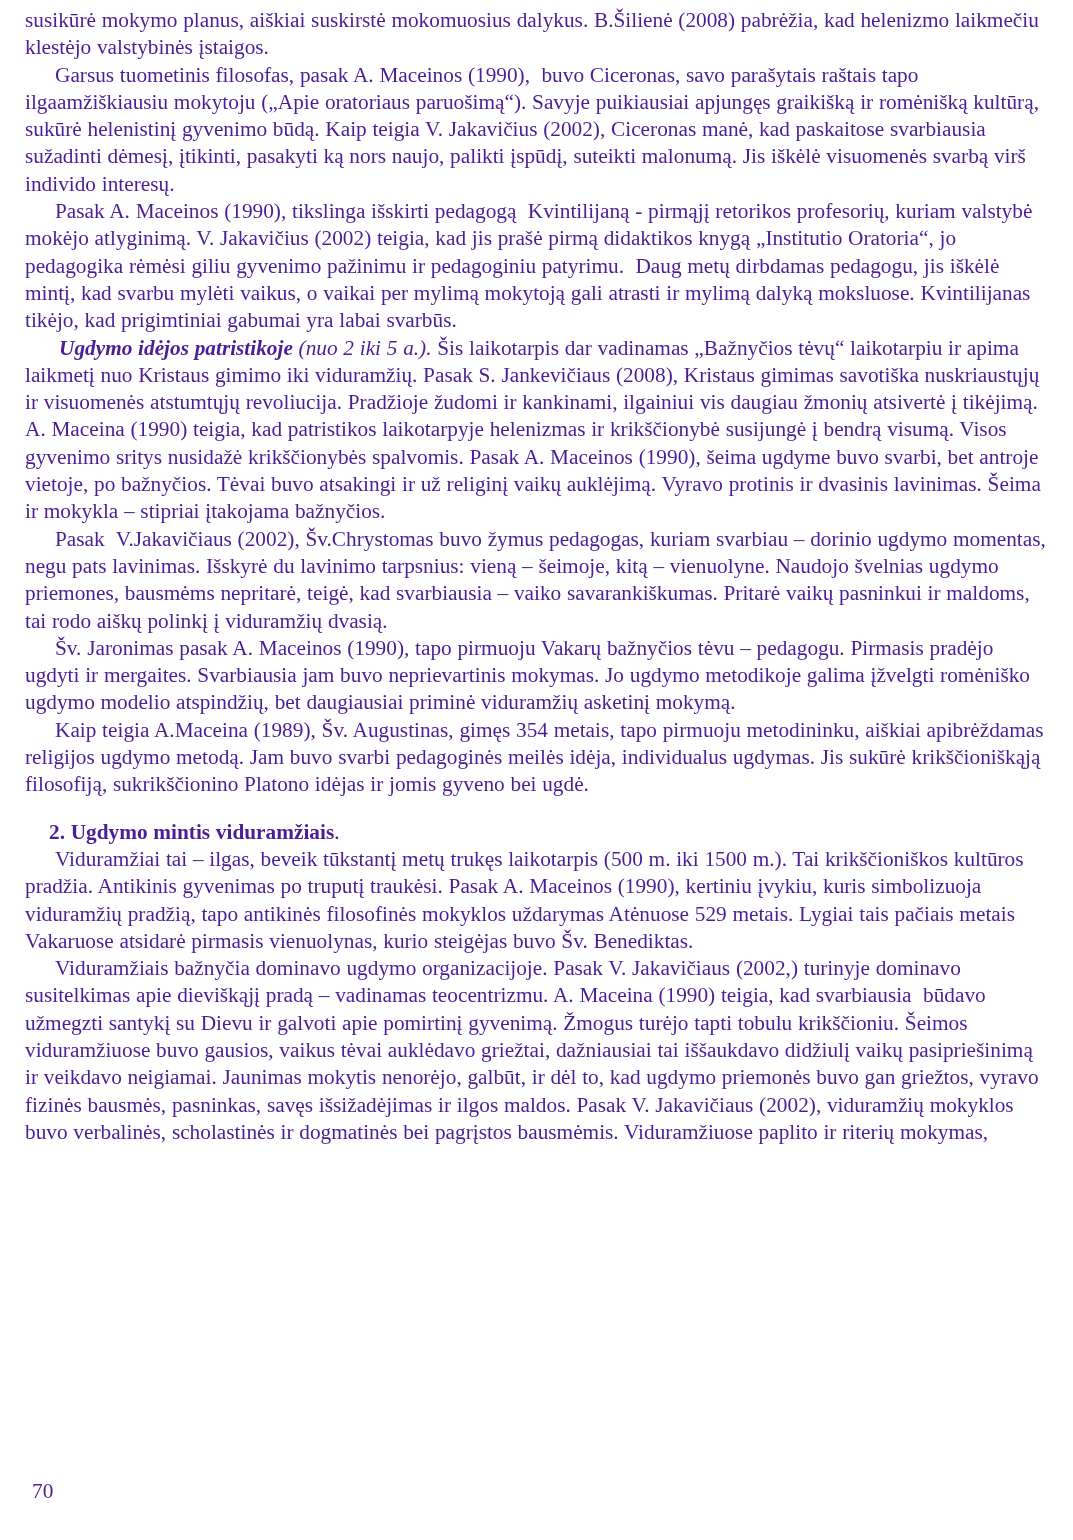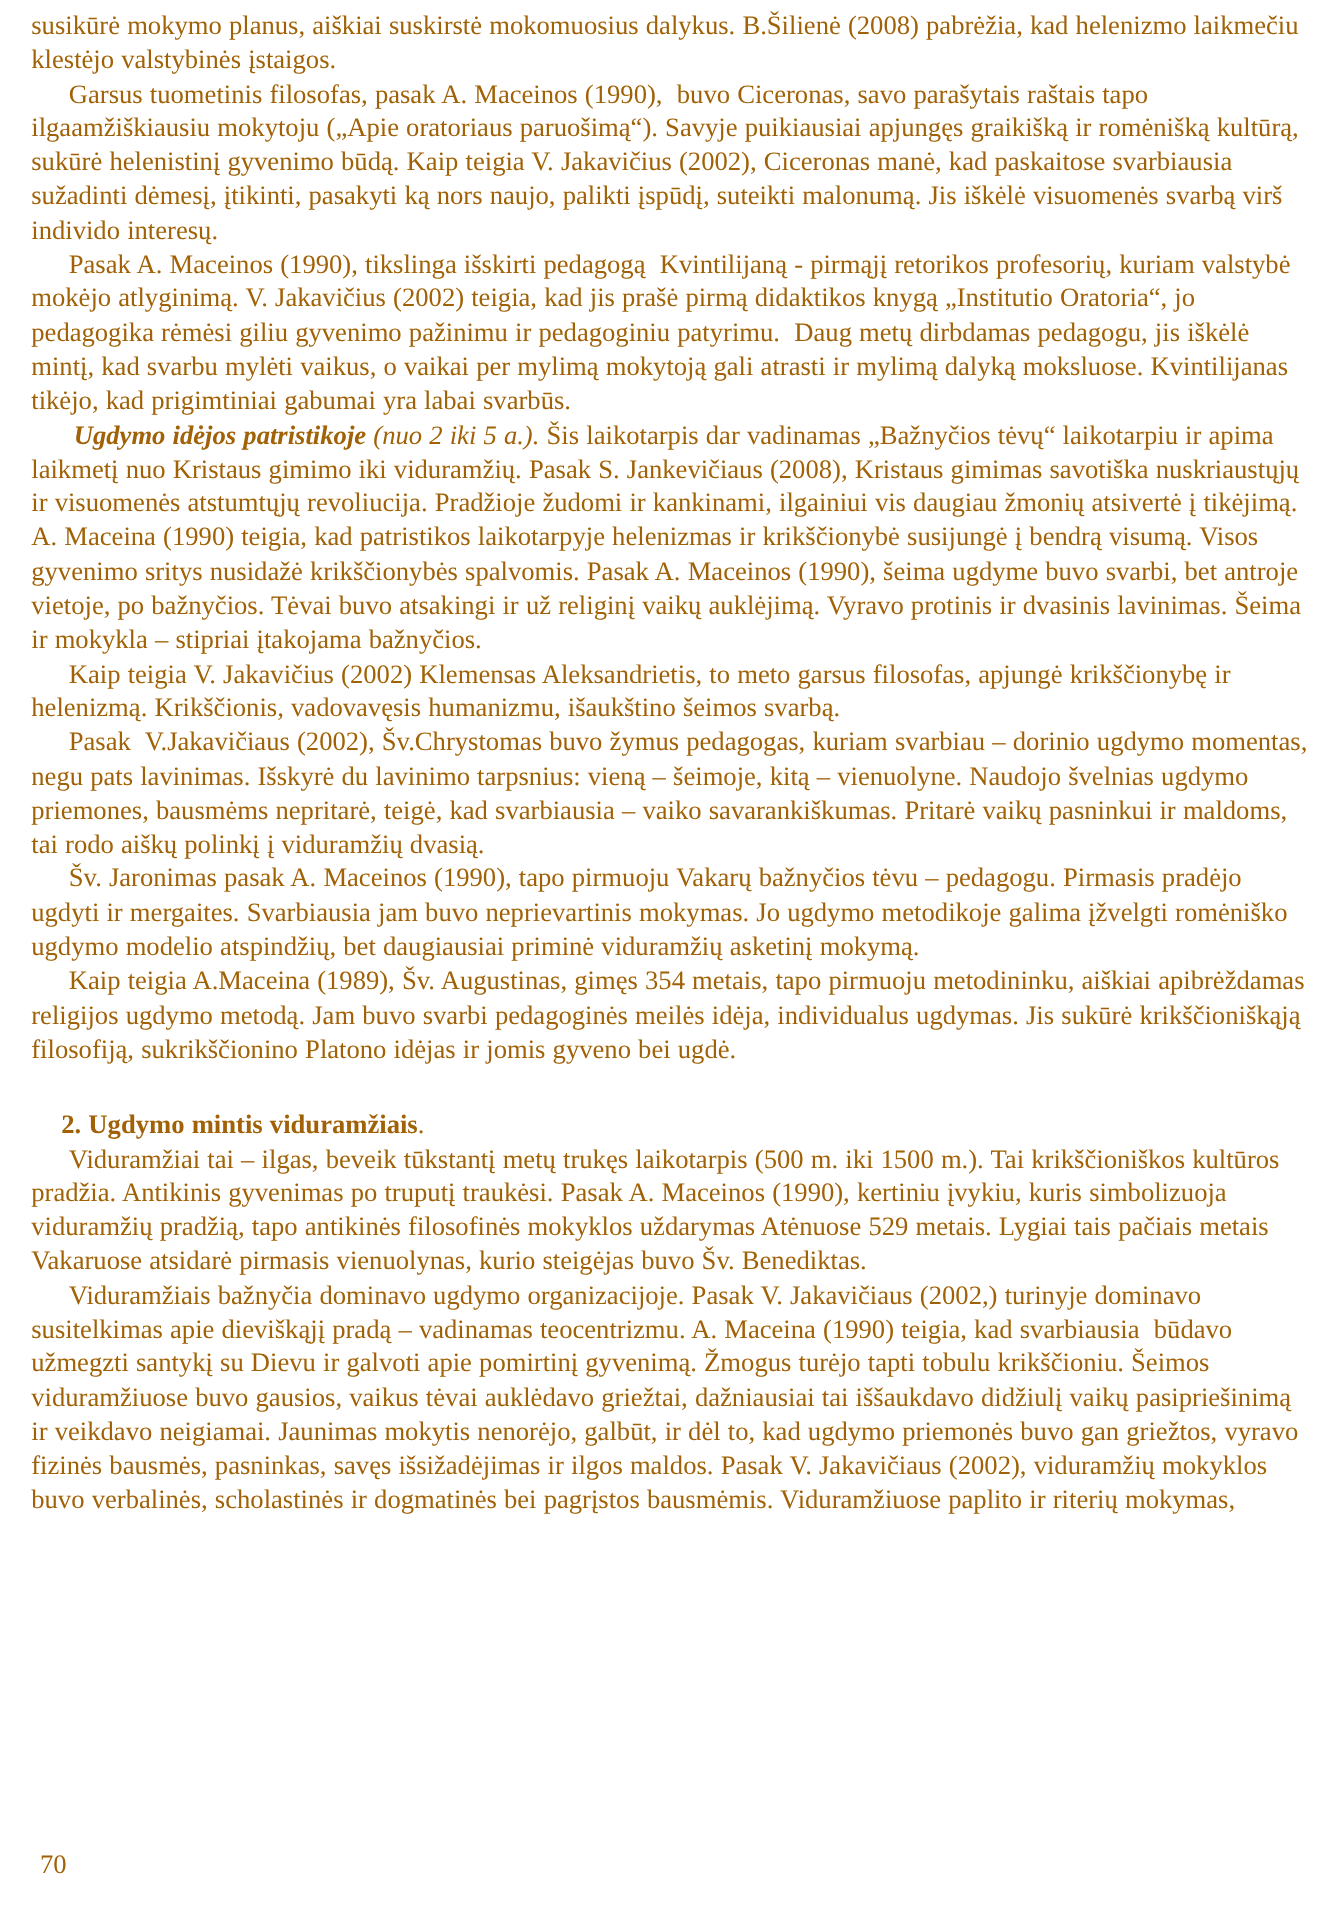--- a/index.html
+++ b/index.html
@@ -1,41 +1,41 @@
 <!DOCTYPE html>
 <html lang="lt"><head>
 <meta charset="utf-8">
 <style>
   html, body { margin: 0; padding: 0; background: #ffffff; }
   .page {
     position: relative;
     width: 1073px;
     height: 1540px;
     background: #ffffff;
-    color: #a16207;
+    color: #4c1d95;
     overflow: hidden;
     font-family: "Liberation Serif", "DejaVu Serif", serif;
   }
   .content {
     position: absolute;
     left: 25px;
     top: 7px;
     width: 1022px;
     font-size: 21.3px;
     line-height: 27.3px;
     text-align: left;
     word-spacing: 0.4px;
   }
   .para { margin: 0; text-indent: 30px; }
   .para.no-indent { text-indent: 0; }
   .para.patristika { text-indent: 34px; }
   .lead-bold-italic { font-weight: bold; font-style: italic; }
   .lead-italic { font-style: italic; text-align: center; }
   .section-heading {
-    margin: 33px 0 0 0;
+    margin: 20px 0 0 0;
     text-indent: 24px;
     font-weight: bold;
   }
   .section-heading .tail { font-weight: normal; }
   .page-number {
     position: absolute;
     left: 32px;
     top: 1478px;
     font-size: 21.3px;
     line-height: 27px;
@@ -48,21 +48,20 @@
   <div class="content">
 
     <p class="para no-indent">susikūrė mokymo planus, aiškiai suskirstė mokomuosius dalykus. B.Šilienė (2008) pabrėžia, kad helenizmo laikmečiu klestėjo valstybinės įstaigos.</p>
 
     <p class="para">Garsus tuometinis filosofas, pasak A. Maceinos (1990),&nbsp; buvo Ciceronas, savo parašytais raštais tapo ilgaamžiškiausiu mokytoju („Apie oratoriaus paruošimą“). Savyje puikiausiai apjungęs graikišką ir romėnišką kultūrą, sukūrė helenistinį gyvenimo būdą. Kaip teigia V. Jakavičius (2002), Ciceronas manė, kad paskaitose svarbiausia sužadinti dėmesį, įtikinti, pasakyti ką nors naujo, palikti įspūdį, suteikti malonumą. Jis iškėlė visuomenės svarbą virš individo interesų.</p>
 
     <p class="para">Pasak A. Maceinos (1990), tikslinga išskirti pedagogą&nbsp; Kvintilijaną - pirmąjį retorikos profesorių, kuriam valstybė mokėjo atlyginimą. V. Jakavičius (2002) teigia, kad jis prašė pirmą didaktikos knygą „Institutio Oratoria“, jo pedagogika rėmėsi giliu gyvenimo pažinimu ir pedagoginiu patyrimu.&nbsp; Daug metų dirbdamas pedagogu, jis iškėlė mintį, kad svarbu mylėti vaikus, o vaikai per mylimą mokytoją gali atrasti ir mylimą dalyką moksluose. Kvintilijanas tikėjo, kad prigimtiniai gabumai yra labai svarbūs.</p>
 
     <p class="para patristika"><span class="lead-bold-italic">Ugdymo idėjos patristikoje </span><span class="lead-italic">(nuo 2 iki 5 a.). </span><span>Šis laikotarpis dar vadinamas „Bažnyčios tėvų“ laikotarpiu ir apima laikmetį nuo Kristaus gimimo iki viduramžių. Pasak S. Jankevičiaus (2008), Kristaus gimimas savotiška nuskriaustųjų ir visuomenės atstumtųjų revoliucija. Pradžioje žudomi ir kankinami, ilgainiui vis daugiau žmonių atsivertė į tikėjimą. A. Maceina (1990) teigia, kad patristikos laikotarpyje helenizmas ir krikščionybė susijungė į bendrą visumą. Visos gyvenimo sritys nusidažė krikščionybės spalvomis. Pasak A. Maceinos (1990), šeima ugdyme buvo svarbi, bet antroje vietoje, po bažnyčios. Tėvai buvo atsakingi ir už religinį vaikų auklėjimą. Vyravo protinis ir dvasinis lavinimas. Šeima ir mokykla – stipriai įtakojama bažnyčios.</span></p>
 
-    <p class="para">Kaip teigia V. Jakavičius (2002) Klemensas Aleksandrietis, to meto garsus filosofas, apjungė krikščionybę ir helenizmą. Krikščionis, vadovavęsis humanizmu, išaukštino šeimos svarbą.</p>
 
     <p class="para">Pasak&nbsp; V.Jakavičiaus (2002), Šv.Chrystomas buvo žymus pedagogas, kuriam svarbiau – dorinio ugdymo momentas, negu pats lavinimas. Išskyrė du lavinimo tarpsnius: vieną – šeimoje, kitą – vienuolyne. Naudojo švelnias ugdymo priemones, bausmėms nepritarė, teigė, kad svarbiausia – vaiko savarankiškumas. Pritarė vaikų pasninkui ir maldoms, tai rodo aiškų polinkį į viduramžių dvasią.</p>
 
     <p class="para">Šv. Jaronimas pasak A. Maceinos (1990), tapo pirmuoju Vakarų bažnyčios tėvu – pedagogu. Pirmasis pradėjo ugdyti ir mergaites. Svarbiausia jam buvo neprievartinis mokymas. Jo ugdymo metodikoje galima įžvelgti romėniško ugdymo modelio atspindžių, bet daugiausiai priminė viduramžių asketinį mokymą.</p>
 
     <p class="para">Kaip teigia A.Maceina (1989), Šv. Augustinas, gimęs 354 metais, tapo pirmuoju metodininku, aiškiai apibrėždamas religijos ugdymo metodą. Jam buvo svarbi pedagoginės meilės idėja, individualus ugdymas. Jis sukūrė krikščioniškąją filosofiją, sukrikščionino Platono idėjas ir jomis gyveno bei ugdė.</p>
 
 
     <p class="section-heading"><span>2. Ugdymo mintis viduramžiais</span><span class="tail">.</span></p>
 

